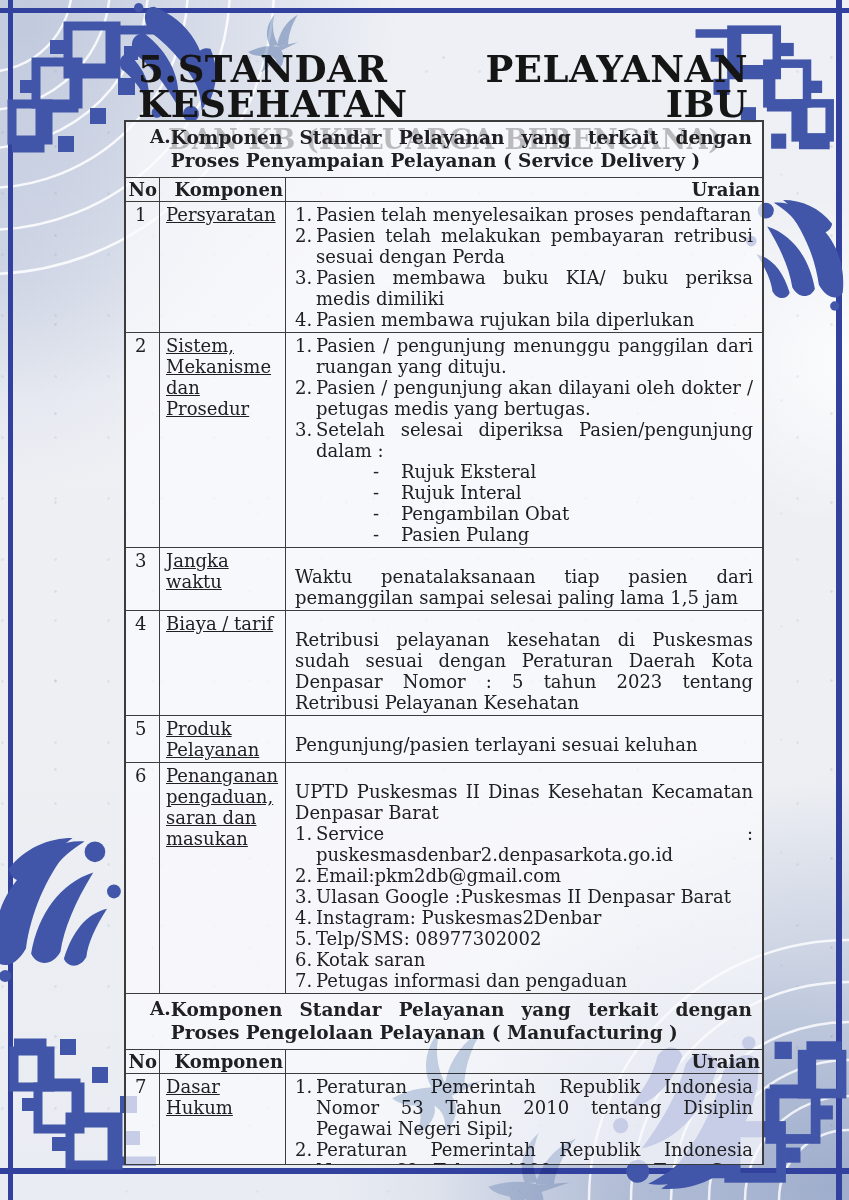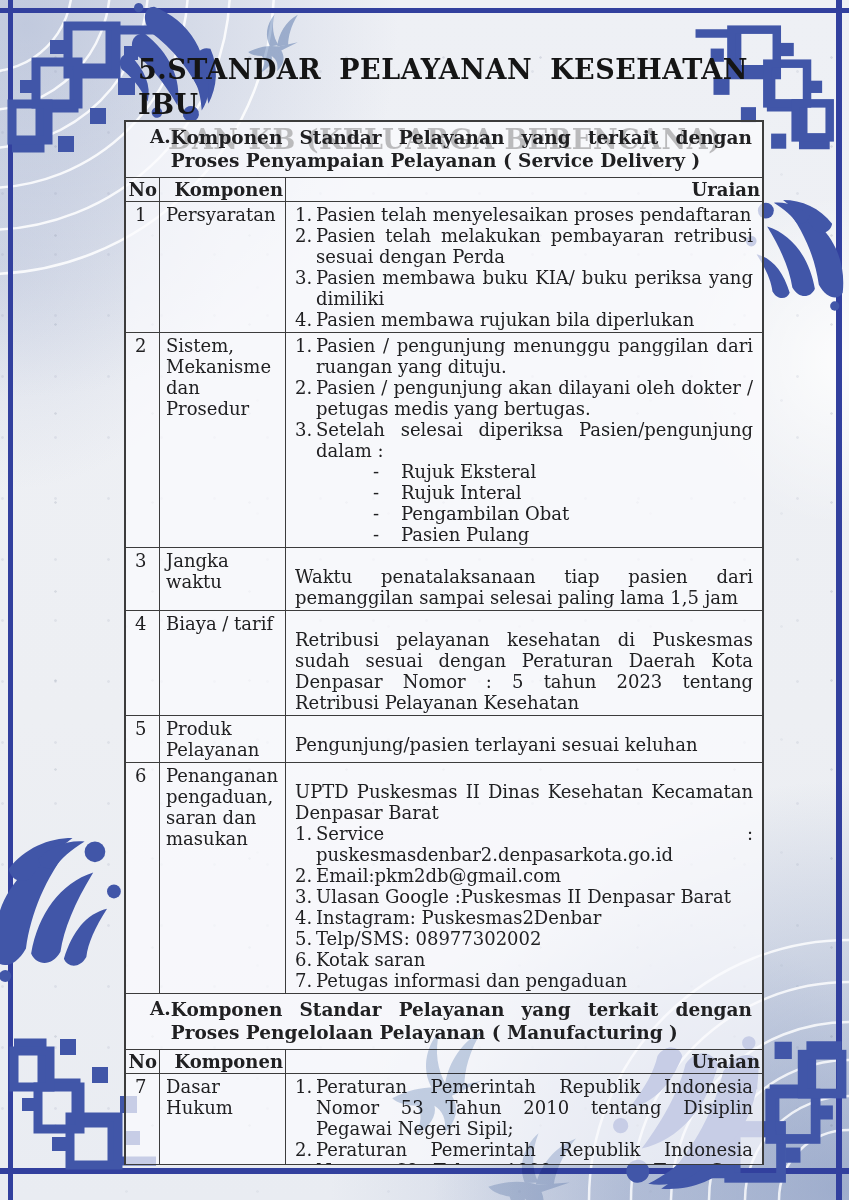--- a/index.html
+++ b/index.html
@@ -37,42 +37,42 @@
 
   .decor{position:absolute;pointer-events:none;color:var(--accent,#4156a8);z-index:2;}
   .waves{position:absolute;pointer-events:none;z-index:1;}
   .birdlayer{position:absolute;pointer-events:none;z-index:5;color:var(--bird,#a9bdd9);mix-blend-mode:multiply;}
 
   
   .title{
     position:absolute;left:138px;top:52px;width:610px;z-index:4;
     font-weight:bold;color:#151515;letter-spacing:.5px;line-height:35px;
   }
-  .title .l1{font-size:27px;text-align:justify;text-align-last:justify;}
+  .title .l1{font-size:37px;text-align:justify;text-align-last:justify;}
   .title .l2{font-size:27px;padding-left:30px;}
 
   
   .table-wrap{
     position:absolute;left:124px;top:120px;width:638px;height:1043px;
     overflow:hidden;z-index:4;
     border:1px solid #3c3c3c;
     background:rgba(251,251,253,.72);
   }
   table.std{border-collapse:collapse;table-layout:fixed;width:100%;
     font-size:18px;line-height:21px;color:#202022;}
   table.std td{border:1px solid #3c3c3c;vertical-align:top;padding:1px 6px;overflow:hidden;}
   col.c-no{width:34px;}
   col.c-komp{width:126px;}
   .sec-cell{padding:4px 10px 5px 12px !important;}
   .sec-flex{display:flex;}
   .sec-label{flex:0 0 30px;font-weight:bold;font-size:18.5px;padding-left:12px;box-sizing:border-box;}
   .sec-text{flex:1;font-weight:bold;font-size:18.5px;text-align:justify;line-height:23px;}
   .colhdr{font-weight:bold;text-align:right;padding:1px 2px !important;}
   .cell-no{padding:2px 4px 2px 9px !important;}
-  .cell-komp{padding:2px 6px !important;}
+  .cell-komp{padding:2px 6px !important;text-decoration:underline;}
   .cell-ur{padding:2px 9px !important;}
   .p{text-align:justify;margin-top:16px;}
   .li{display:flex;}
   .li .num{flex:0 0 21px;}
   .li .li-text{flex:1;text-align:justify;}
   .dash-item{display:flex;padding-left:78px;}
   .dash-item .dash{flex:0 0 28px;text-align:left;}
   .dash-item .dash-text{flex:1;}
 </style>
 </head>
@@ -209,21 +209,21 @@
               <div class="li">
                 <span class="num">1.</span>
                 <div class="li-text">Pasien telah menyelesaikan proses pendaftaran</div>
               </div>
               <div class="li">
                 <span class="num">2.</span>
                 <div class="li-text">Pasien telah melakukan pembayaran retribusi sesuai dengan Perda</div>
               </div>
               <div class="li">
                 <span class="num">3.</span>
-                <div class="li-text">Pasien membawa buku KIA/ buku periksa yang dimiliki</div>
+                <div class="li-text">Pasien membawa buku KIA/ buku periksa medis dimiliki</div>
               </div>
               <div class="li">
                 <span class="num">4.</span>
                 <div class="li-text">Pasien membawa rujukan bila diperlukan</div>
               </div>
             </td>
           </tr>
           <tr class="data-row">
             <td class="cell-no">2</td>
             <td class="cell-komp">Sistem, Mekanisme dan Prosedur</td>

